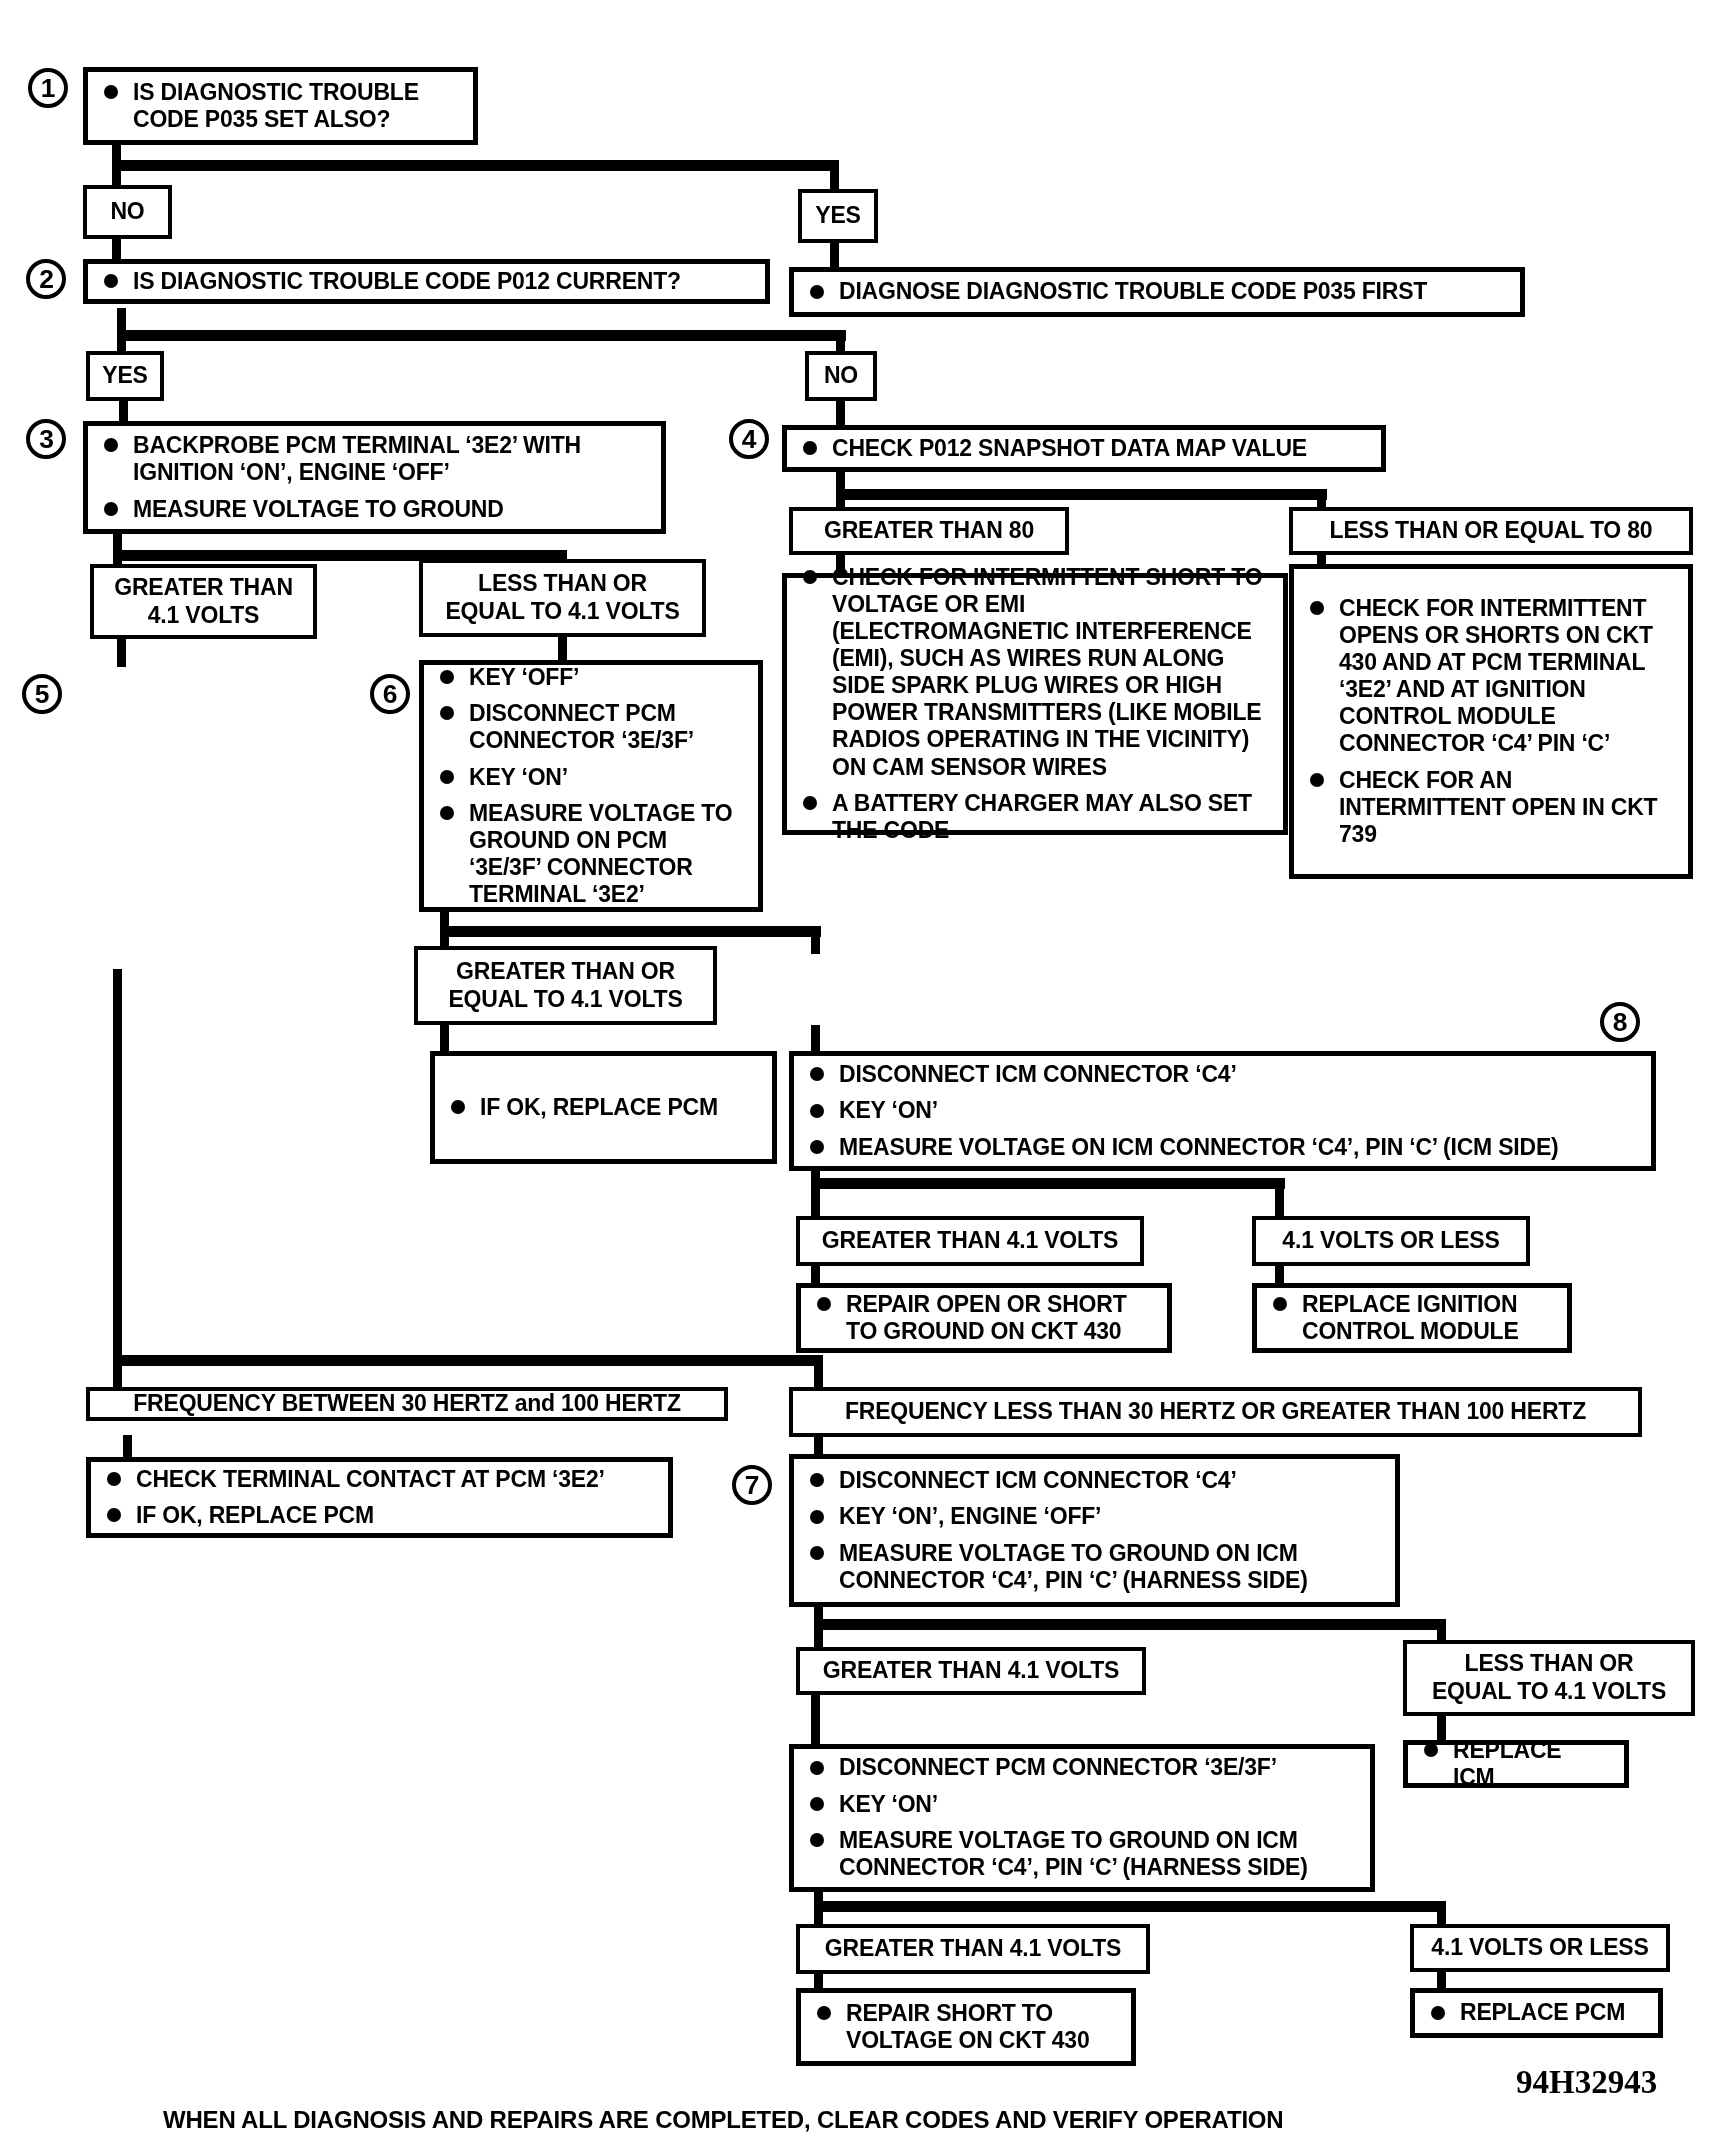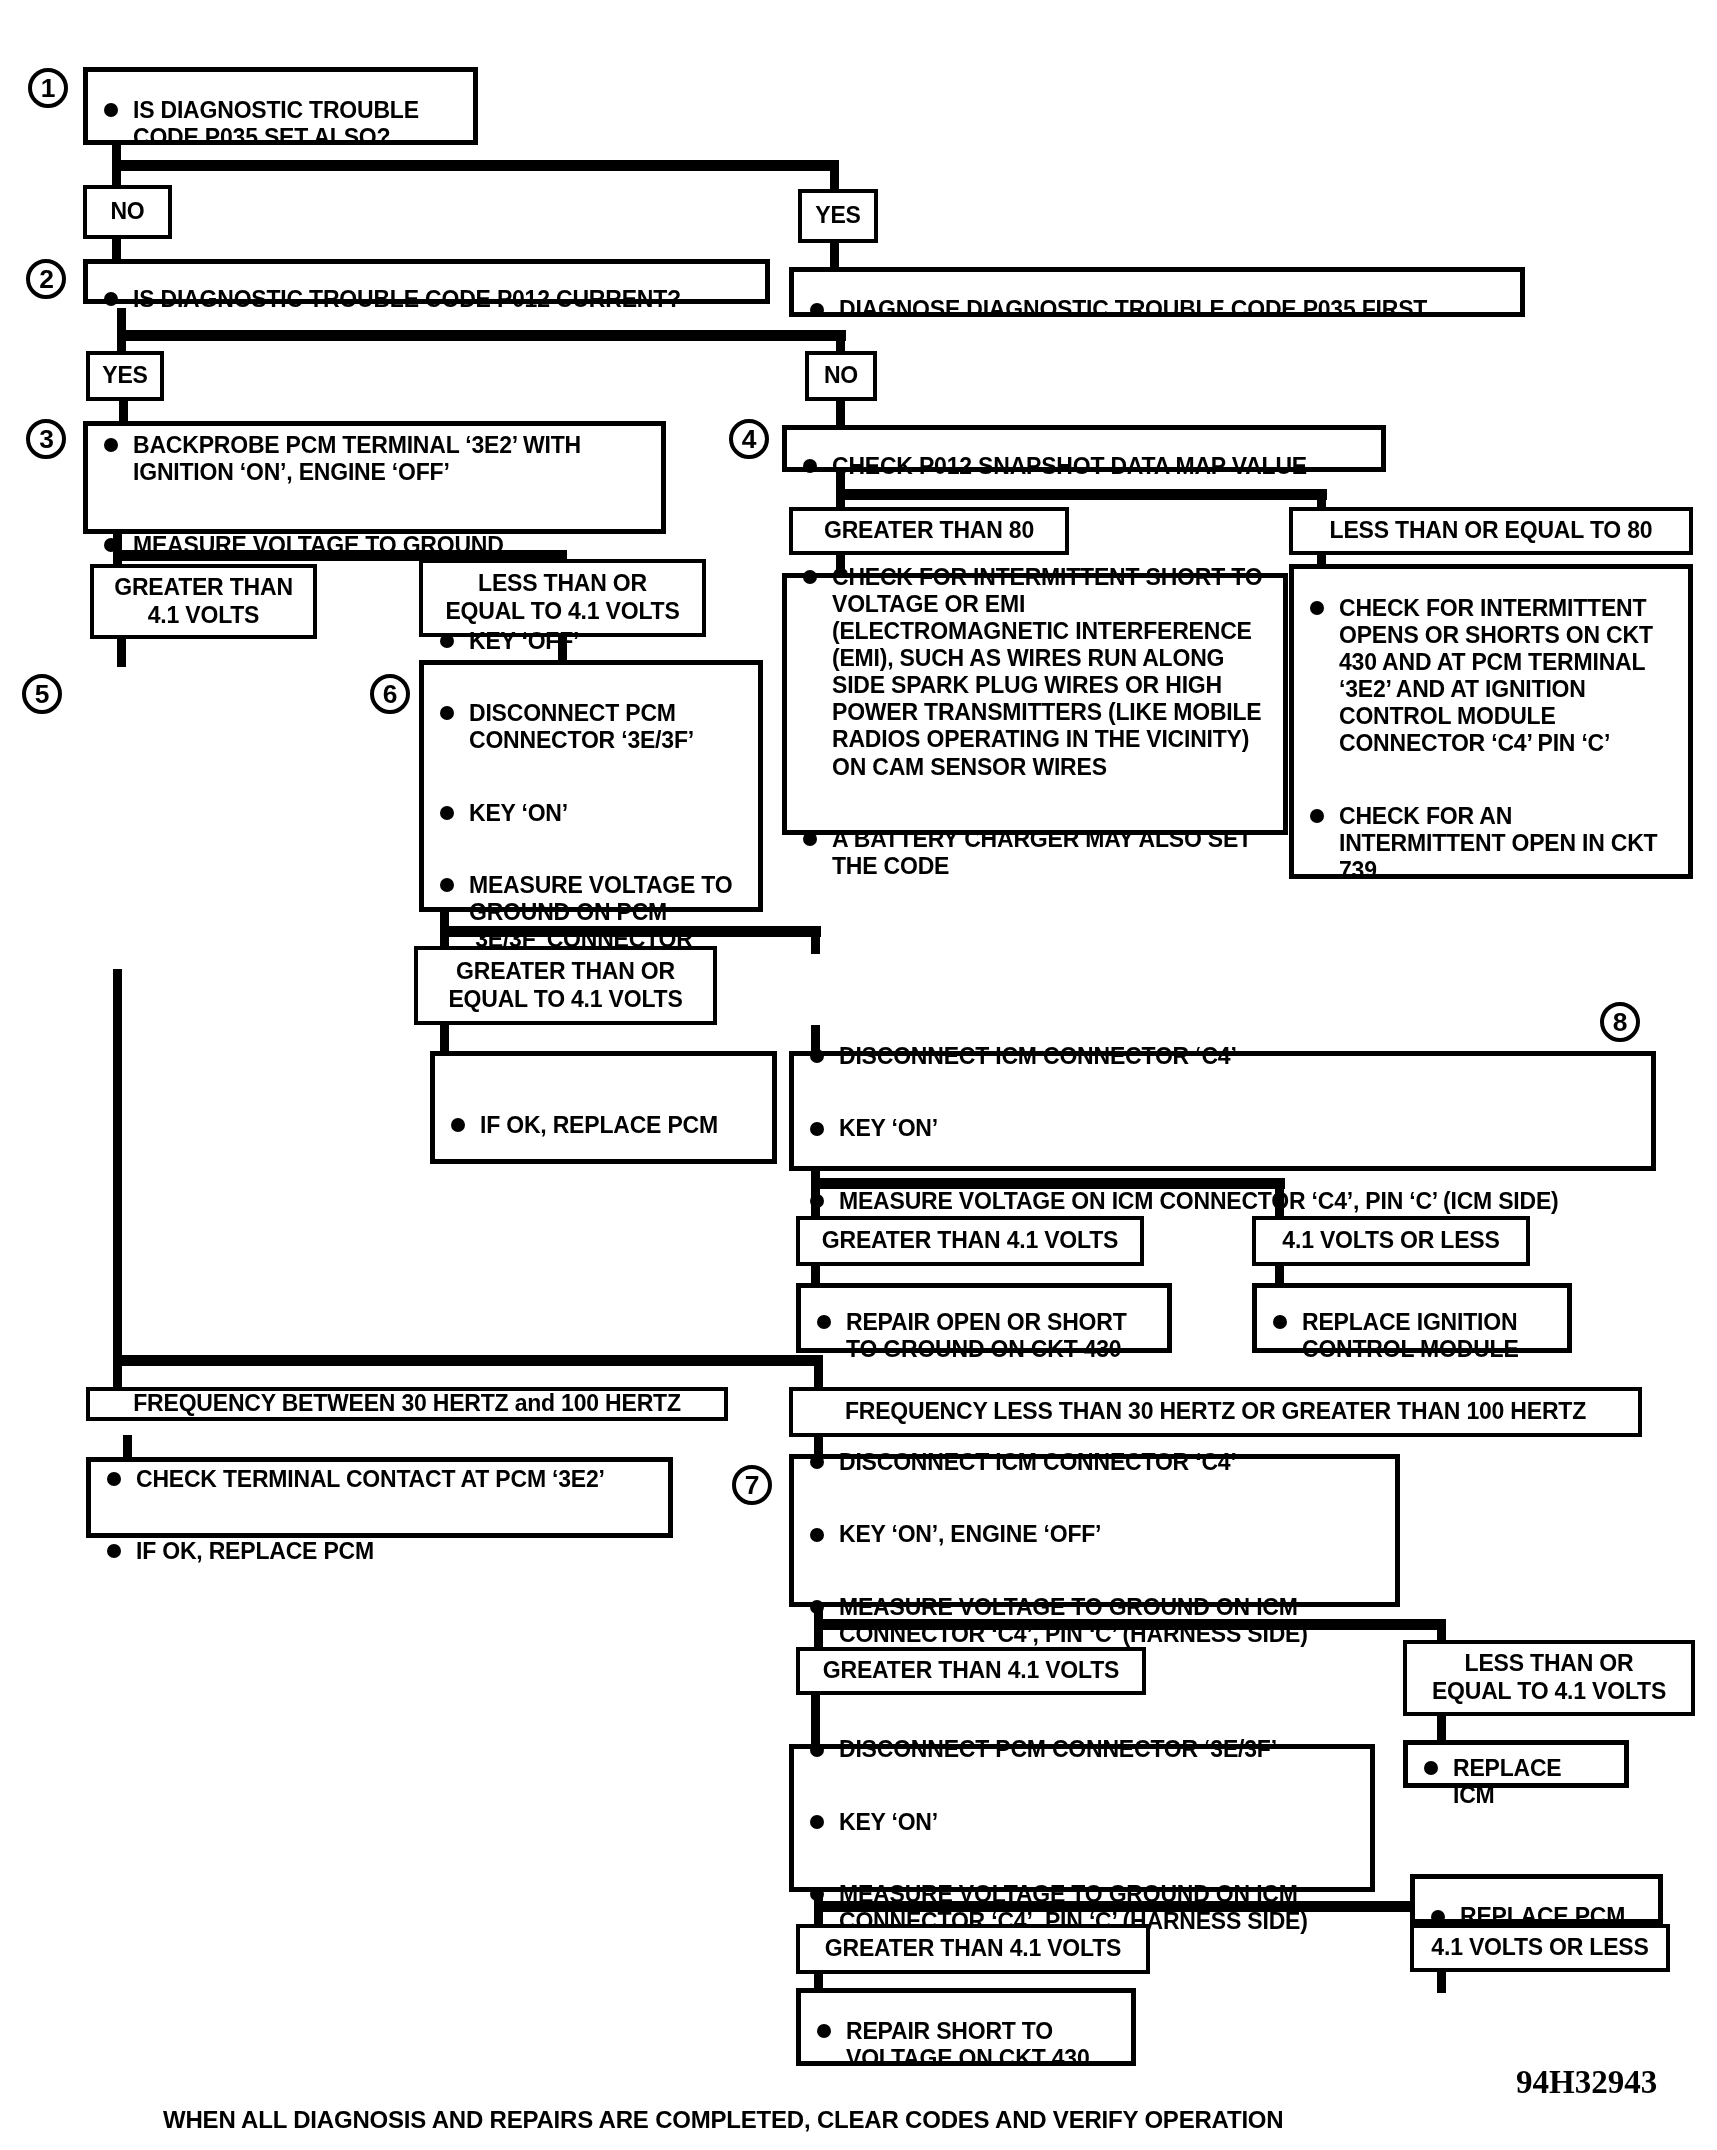--- a/index.html
+++ b/index.html
@@ -1,21 +1,21 @@
 <!DOCTYPE html>
 <html style="font-size:12.4px"><head>
 <meta charset="utf-8">
 <style>
   html,body{margin:0;padding:0;background:#e8e8e8;}
   .page{position:relative;width:1717px;height:2151px;background:#ffffff;
         font-family:"Liberation Sans",sans-serif;color:#000;overflow:hidden;
         letter-spacing:-0.2px;}
   .box{position:absolute;background:#fff;border:5.4px solid #000;box-sizing:border-box;}
   .step{display:flex;flex-direction:column;justify-content:center;gap:9.3px;padding:11px 15.5px;}
-  .brow{display:flex;align-items:flex-start;gap:15.5px;font-weight:700;font-size:23px;line-height:1.18;margin-top:36px;}
+  .brow{display:flex;align-items:flex-start;gap:15.5px;font-weight:700;font-size:23px;line-height:1.18;}
   .dot{flex:none;width:14px;height:14px;border-radius:50%;background:#000;margin-top:6.2px;}
   .label{border-width:4.7px;display:flex;align-items:center;justify-content:center;
          text-align:center;font-weight:700;font-size:23px;line-height:1.2;white-space:pre-line;padding:3.1px 6.2px;}
   .circle{position:absolute;width:40px;height:40px;border:4.7px solid #000;border-radius:50%;
           background:#fff;display:flex;align-items:center;justify-content:center;
           font-size:26.4px;font-weight:700;box-sizing:border-box;}
   .line{position:absolute;background:#000;}
   .figcode{position:absolute;font-family:"Liberation Serif",serif;font-weight:700;font-size:33px;letter-spacing:0;}
   .footer{position:absolute;font-weight:700;font-size:24px;letter-spacing:-0.2px;}
 </style>
@@ -276,21 +276,21 @@
 
   <div class="box label" style="left:796px;top:1924px;width:354px;height:50px">GREATER THAN 4.1 VOLTS</div>
   <div class="box label" style="left:1410px;top:1924px;width:260px;height:48px">4.1 VOLTS OR LESS</div>
 
   <div class="box step" style="left:796px;top:1988px;width:340px;height:78px">
     <div class="brow">
         <span class="dot"></span>
         <span>REPAIR SHORT TO VOLTAGE ON CKT 430</span>
       </div>
   </div>
-  <div class="box step" style="left:1410px;top:1874px;width:253px;height:50px">
+  <div class="box step" style="left:1410px;top:1988px;width:253px;height:50px">
     <div class="brow">
         <span class="dot"></span>
         <span>REPLACE PCM</span>
       </div>
   </div>
 
   <div class="figcode" style="left:1516px;top:2064px">94H32943</div>
   <div class="footer" style="left:163px;top:2106px">WHEN ALL DIAGNOSIS AND REPAIRS ARE COMPLETED, CLEAR CODES AND VERIFY OPERATION</div>
 
 </div>

